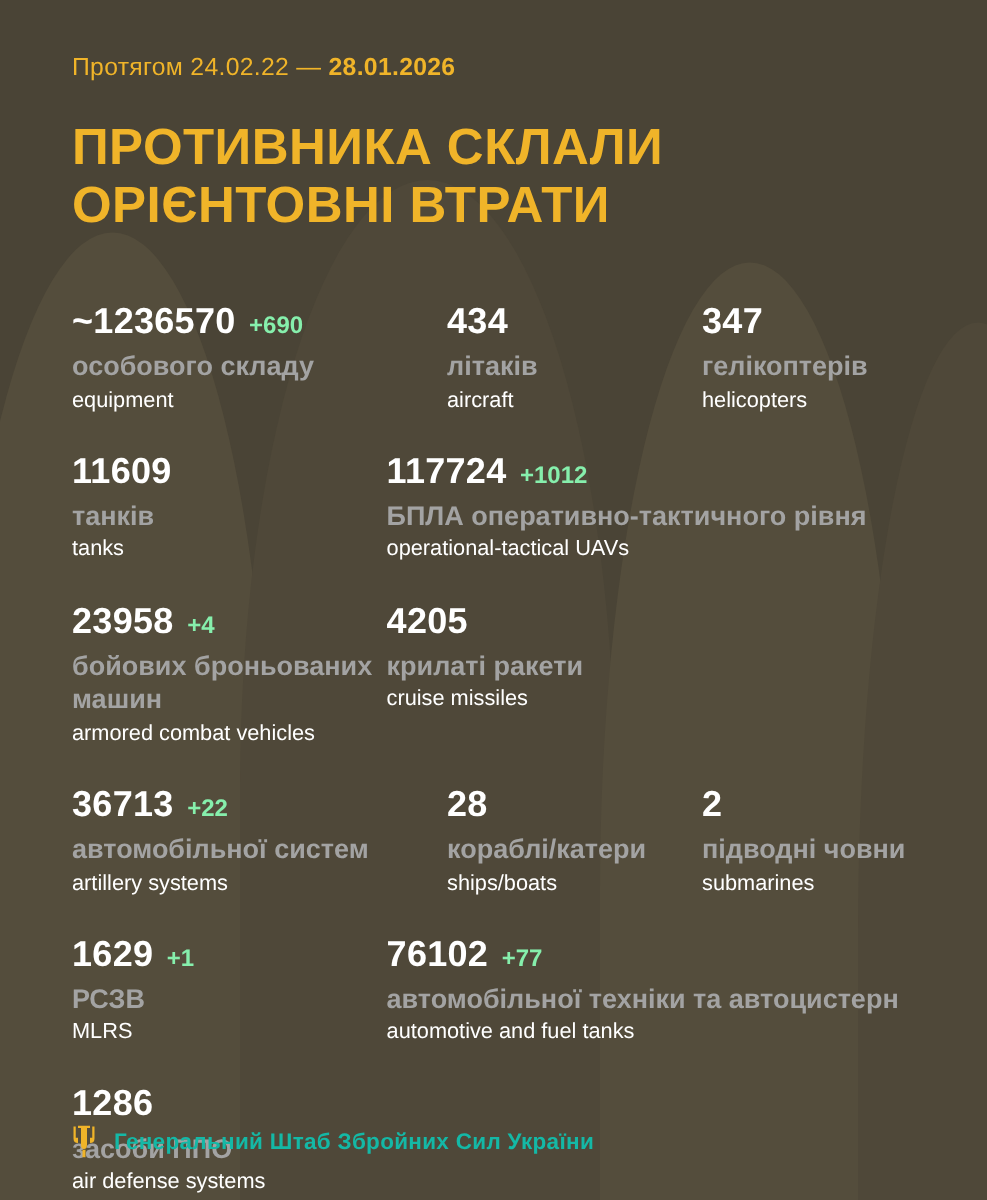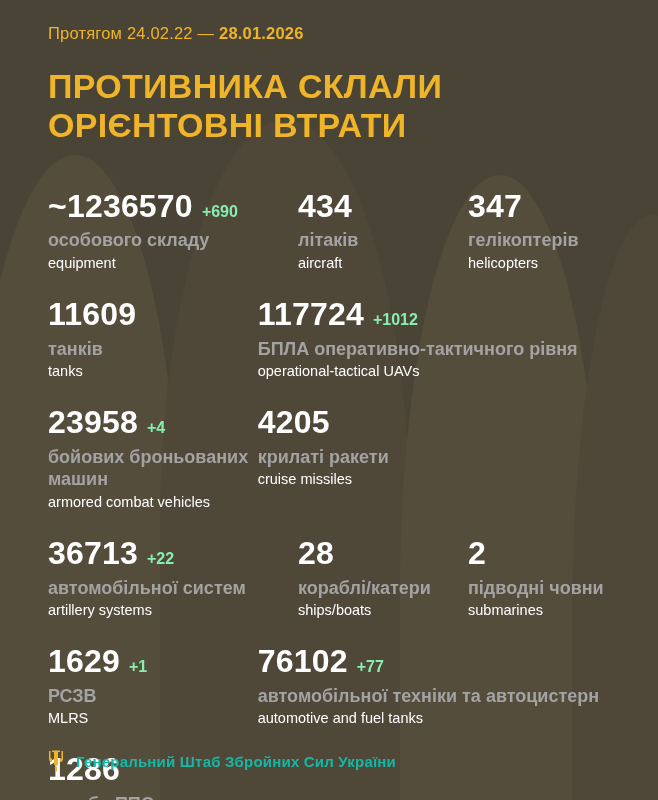--- a/index.html
+++ b/index.html
@@ -32,21 +32,21 @@
   .blob.b4 { left: 572px;  top: 215px; width: 160px; height: 680px; }
   .blob.dim { background: #4f4839; }
 
   .content {
     position: relative;
     z-index: 1;
     padding: 0 48px;
   }
 
   .period {
-    padding-top: 24px;
+    padding-top: 36px;
     font-size: 16.5px;
     color: #f0b429;
     letter-spacing: 0.2px;
   }
   .period .date-to { font-weight: bold; color: #f0b429; }
   .period .dash { color: #f0b429; }
 
   .headline {
     margin-top: 24px;
     font-size: 34px;
@@ -71,21 +71,21 @@
   .cell.c3 { flex: 1; }
   .cell.wide { width: 420px; }
 
   .value-line {
     display: flex;
     align-items: baseline;
     gap: 9px;
     white-space: nowrap;
   }
   .value {
-    font-size: 32px;
+    font-size: 24px;
     font-weight: bold;
     color: #ffffff;
     letter-spacing: 0.2px;
     line-height: 1.05;
   }
   .delta {
     font-size: 16px;
     font-weight: bold;
     color: #86efac;
   }

